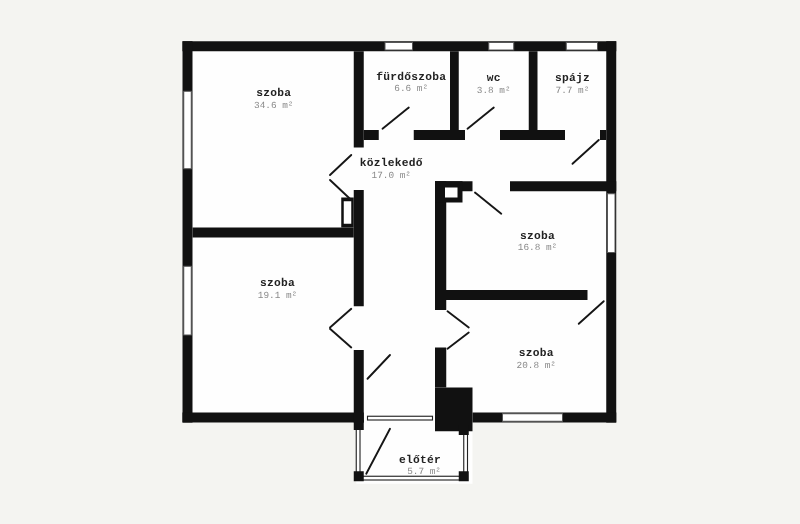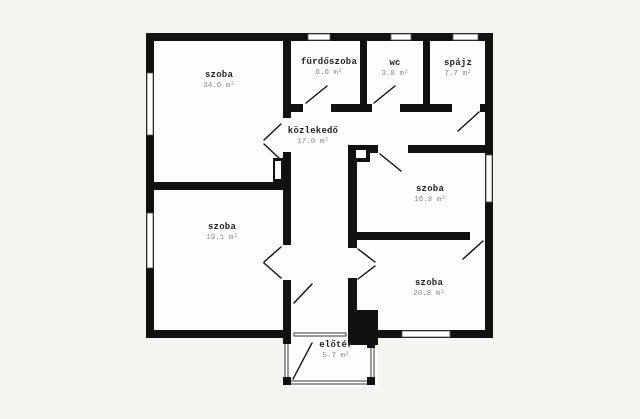--- a/index.html
+++ b/index.html
@@ -157,18 +157,18 @@
   <div class="room-label" style="left:222px;top:232px;">
     <span class="room-name">szoba</span>
     <span class="room-area">19.1 m²</span>
   </div>
 
   <div class="room-label" style="left:429px;top:288px;">
     <span class="room-name">szoba</span>
     <span class="room-area">20.8 m²</span>
   </div>
 
-  <div class="room-label" style="left:336px;top:350px;">
+  <div class="room-label" style="left:336px;top:373px;align-items:flex-end;">
     <span class="room-name">előtér</span>
     <span class="room-area">5.7 m²</span>
   </div>
 
 </div>
 
 </body></html>

